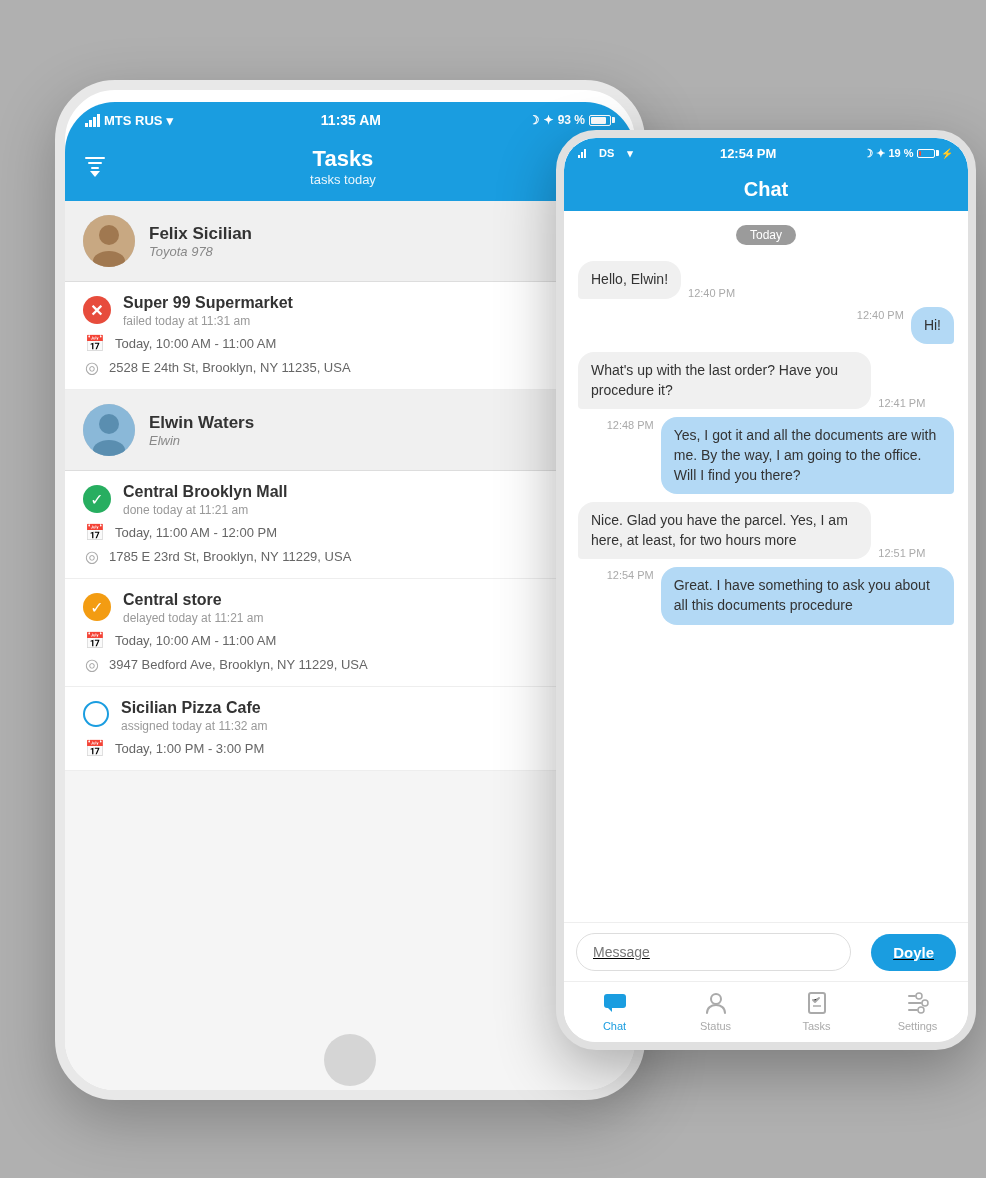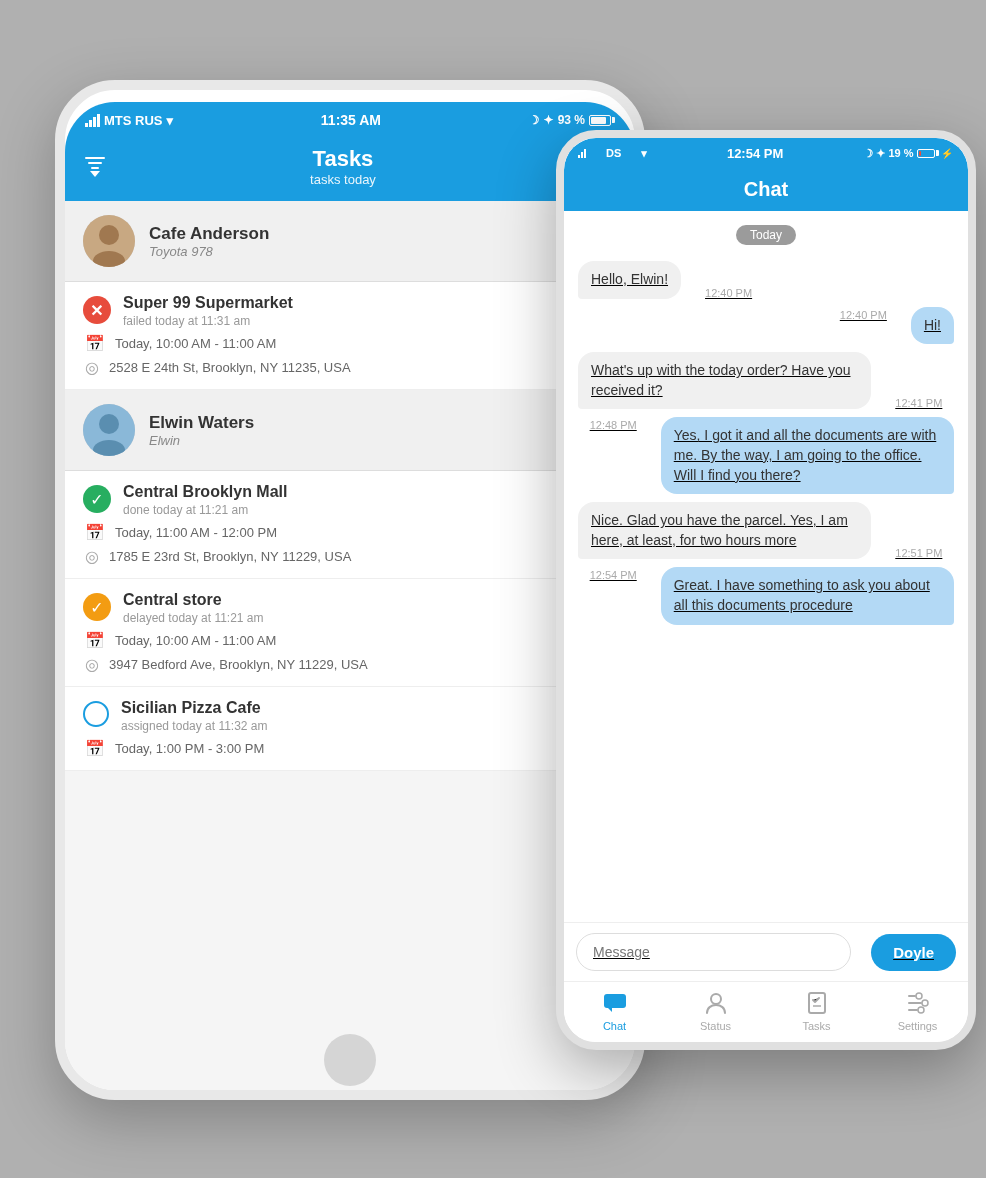--- a/index.html
+++ b/index.html
@@ -209,21 +209,21 @@
       background: #1a9de0;
       color: white;
       display: flex;
       justify-content: space-between;
       align-items: center;
       padding: 6px 14px;
       font-size: 11px;
       font-weight: 600;
       height: 30px;
     }
-    .status-bar2 .left { display: flex; align-items: center; gap: 20px; }
+    .status-bar2 .left { display: flex; align-items: center; gap: 13px; }
     .status-bar2 .center { font-size: 13px; }
     .status-bar2 .right { display: flex; align-items: center; gap: 3px; font-size: 11px; }
 
     
     .chat-header {
       background: #1a9de0;
       text-align: center;
       padding: 10px;
       color: white;
       font-size: 20px;
@@ -279,22 +279,21 @@
       margin-top: 2px;
       padding: 0 4px;
     }
     .msg-row.incoming .msg-time { align-self: flex-end; margin-left: 0; }
     .msg-row.outgoing .msg-time { align-self: flex-start; }
 
     
     .msg-with-time {
       display: flex;
       align-items: flex-end;
-      gap: 20px;
-      text-decoration: underline;
+      gap: 3px;
     }
     .msg-row.incoming .msg-with-time { flex-direction: row; }
     .msg-row.outgoing .msg-with-time { flex-direction: row-reverse; }
 
     
     .chat-input-area {
       display: flex;
       padding: 10px 12px;
       gap: 20px;
       border-top: 1px solid #eee;
@@ -463,21 +462,21 @@
 
       <div class="driver-row">
         <div class="driver-avatar">
           <svg viewBox="0 0 52 52" xmlns="http://www.w3.org/2000/svg">
             <rect width="52" height="52" fill="#c8a882"></rect>
             <circle cx="26" cy="20" r="10" fill="#a07850"></circle>
             <ellipse cx="26" cy="46" rx="16" ry="10" fill="#a07850"></ellipse>
           </svg>
         </div>
         <div class="driver-info">
-          <div class="driver-name">Cafe Anderson</div>
+          <div class="driver-name">Felix Sicilian</div>
           <div class="driver-sub">Toyota 978</div>
         </div>
       </div>
 
       <div class="task-item">
         <div class="task-header">
           <div class="task-status-icon failed">
             <span style="color:white;font-size:16px;font-weight:700;">✕</span>
           </div>
           <div class="task-title-block">
@@ -626,21 +625,21 @@
 
       <div class="msg-row outgoing">
         <div class="msg-with-time">
           <div class="bubble outgoing-bubble">Hi!</div>
           <div class="msg-time">12:40 PM</div>
         </div>
       </div>
 
       <div class="msg-row incoming">
         <div class="msg-with-time">
-          <div class="bubble incoming-bubble">What's up with the today order? Have you received it?</div>
+          <div class="bubble incoming-bubble">What's up with the last order? Have you procedure it?</div>
           <div class="msg-time">12:41 PM</div>
         </div>
       </div>
 
       <div class="msg-row outgoing">
         <div class="msg-with-time">
           <div class="bubble outgoing-bubble">Yes, I got it and all the documents are with me. By the way, I am going to the office. Will I find you there?</div>
           <div class="msg-time">12:48 PM</div>
         </div>
       </div>

